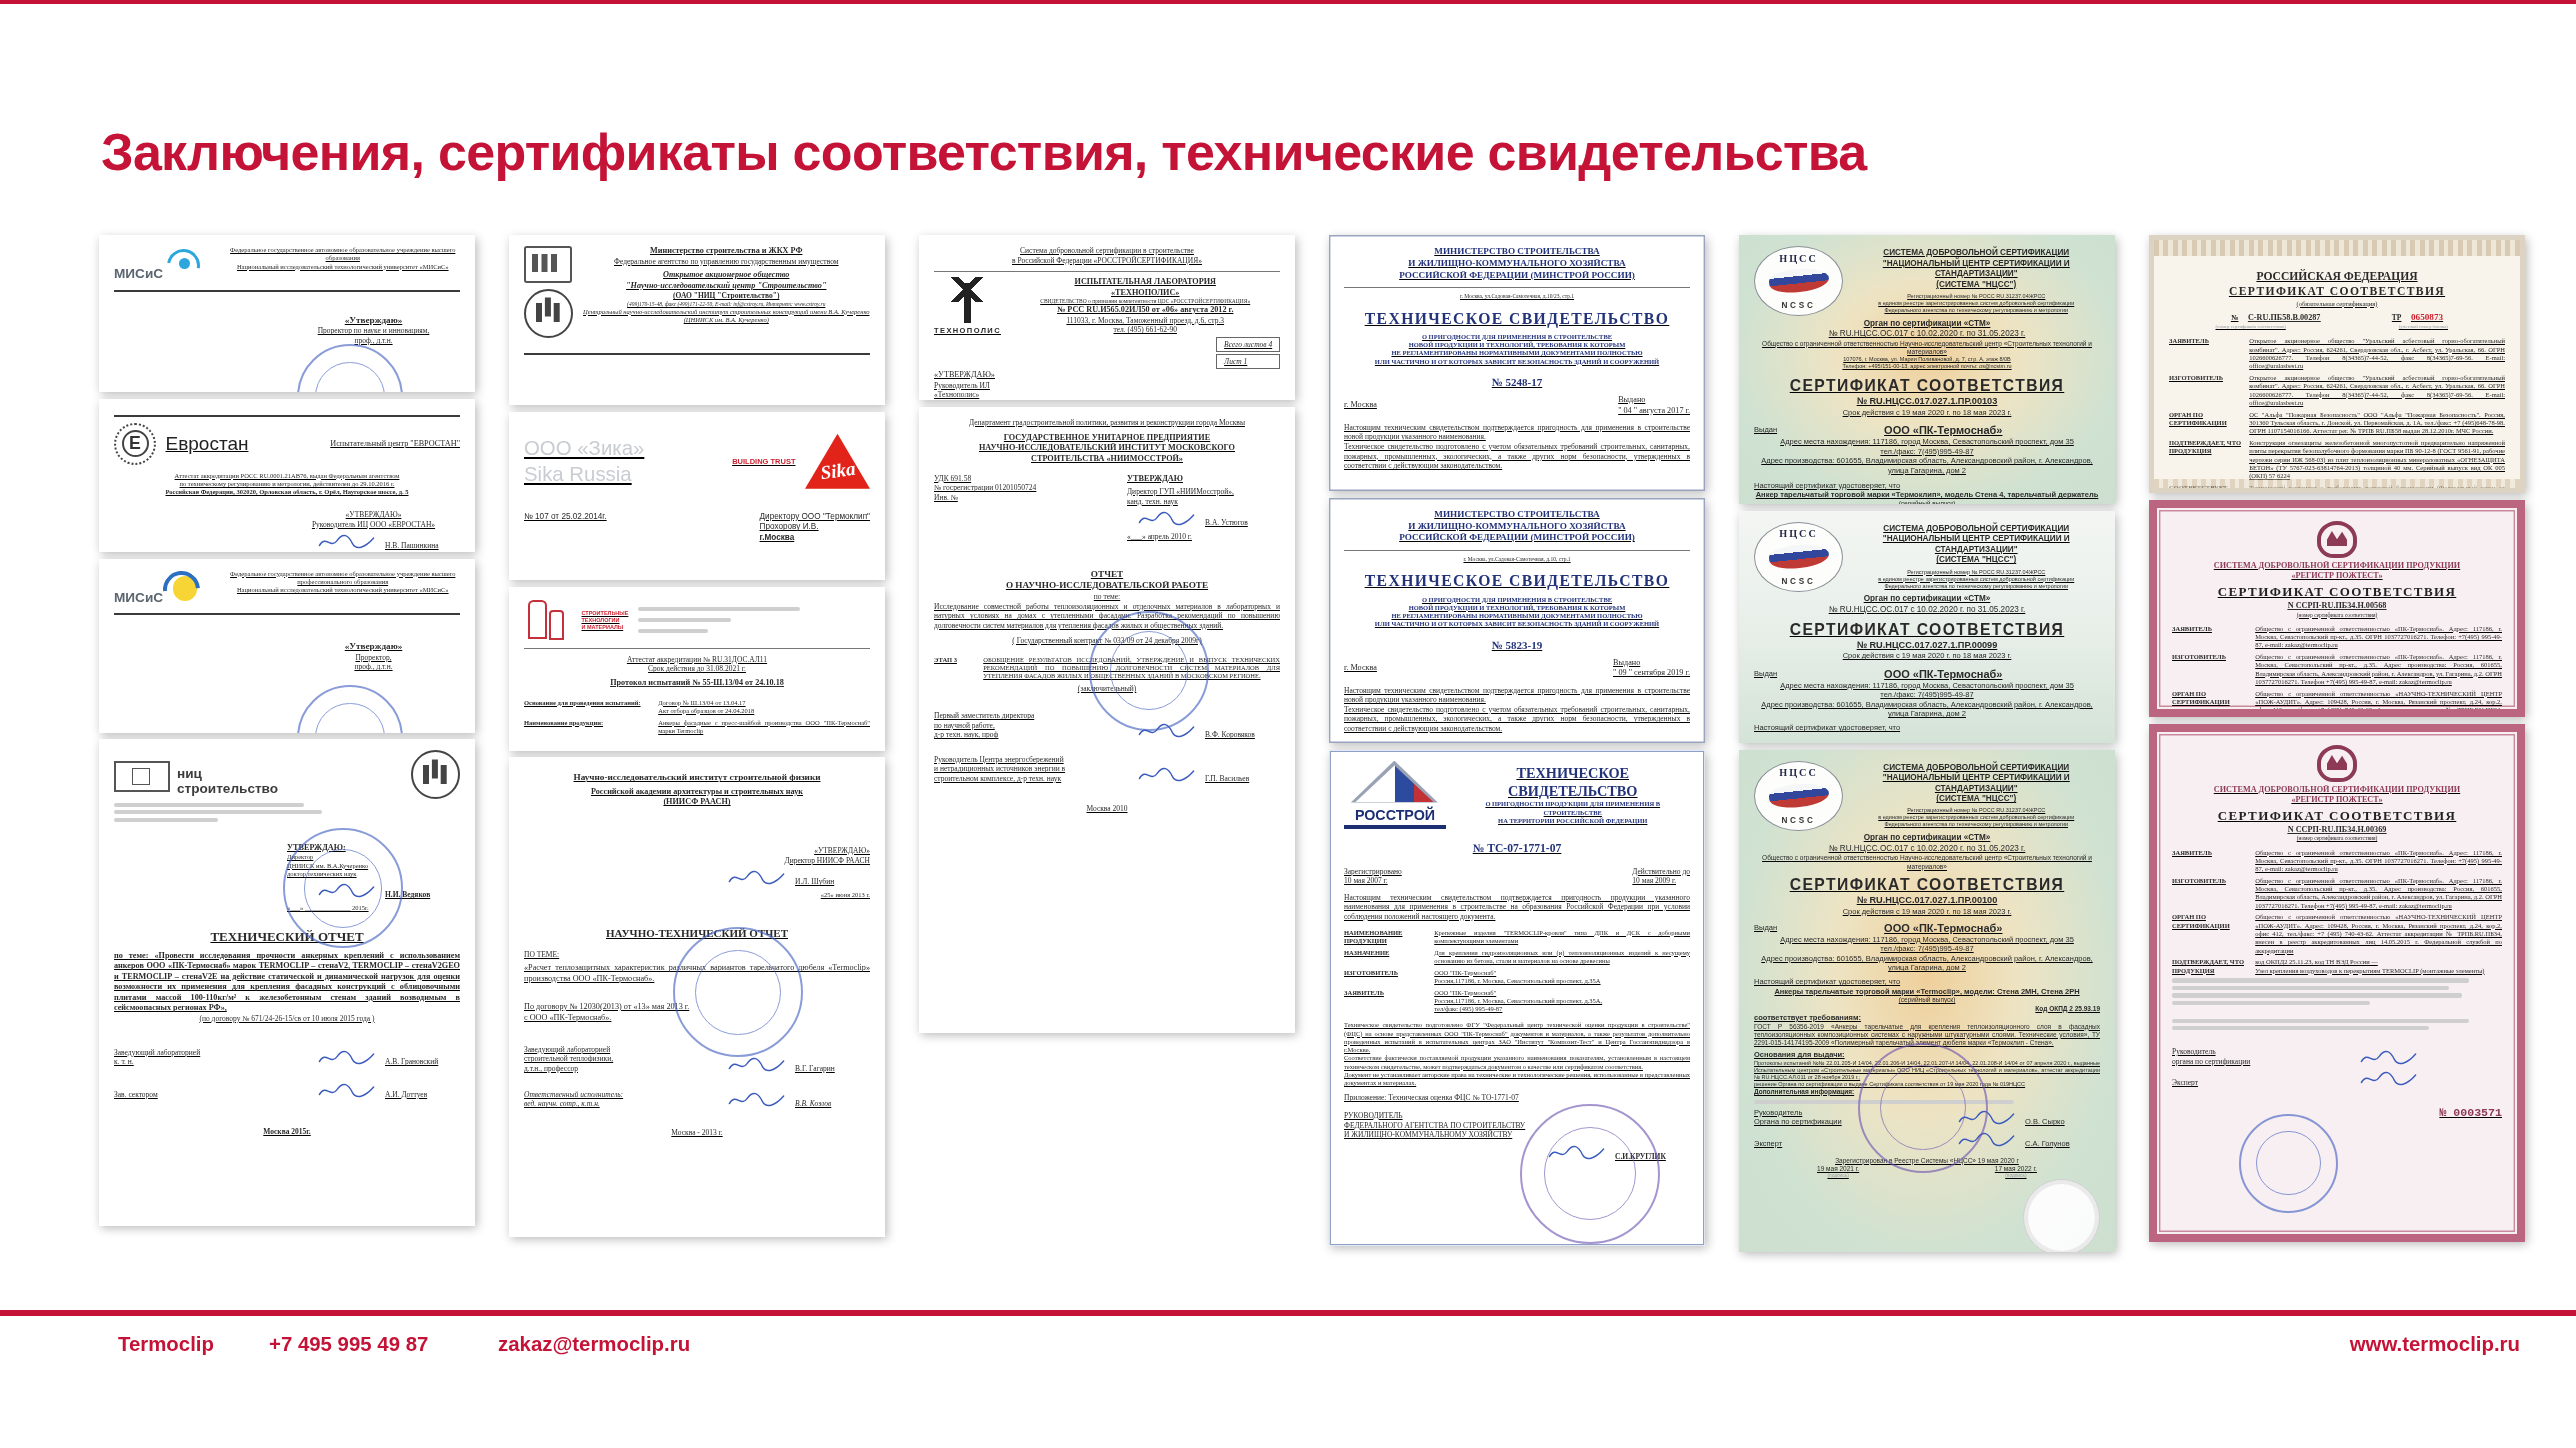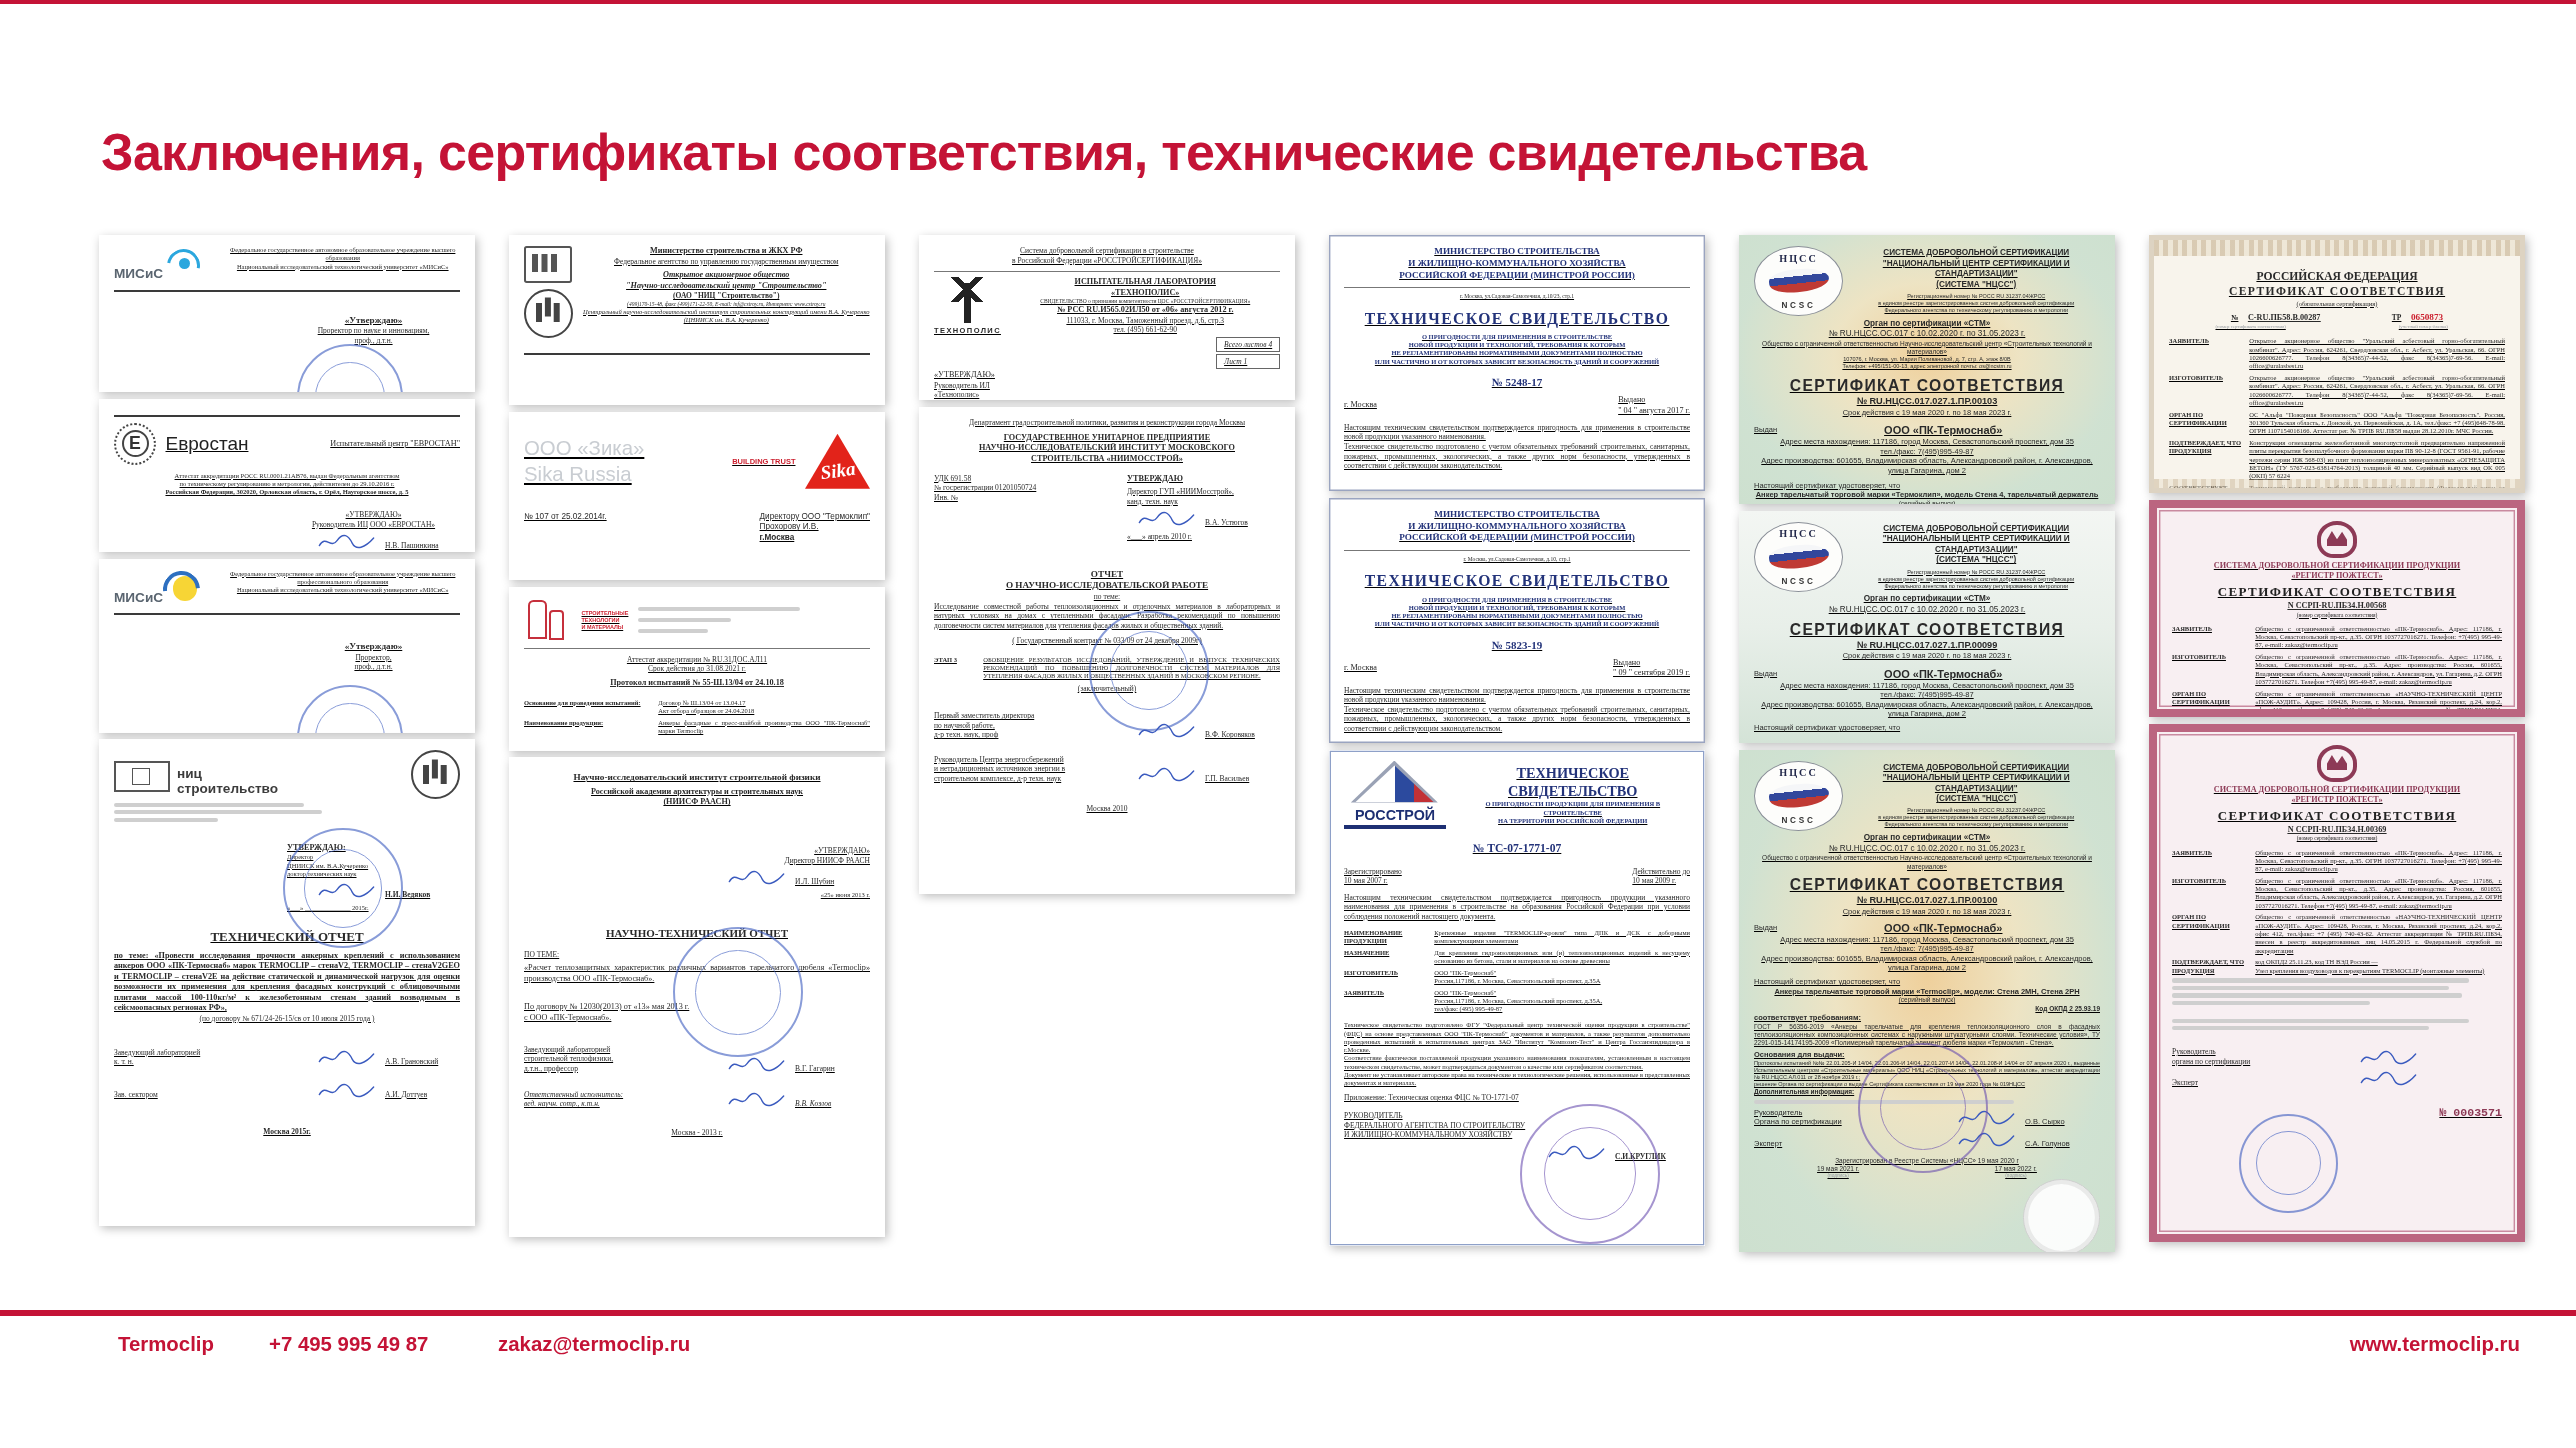--- a/index.html
+++ b/index.html
@@ -427,21 +427,21 @@
           <div class="grow"></div>
           <div class="colx">
             <div class="t8 i box">Всего листов 4</div>
             <div class="t8 i box">Лист 1</div>
           </div>
         </div>
         <div class="t9">«УТВЕРЖДАЮ»</div>
         <div class="t8 pre">Руководитель ИЛ
 «Технополис»</div>
       </div>
-      <div class="doc white" style="height: 487px;">
+      <div class="doc white" style="height: 626px;">
         <div class="t8 c">Департамент градостроительной политики, развития и реконструкции города Москвы</div>
         <div style="height: 5.5px;"></div>
         <div class="t9 b c pre">ГОСУДАРСТВЕННОЕ УНИТАРНОЕ ПРЕДПРИЯТИЕ
 НАУЧНО-ИССЛЕДОВАТЕЛЬСКИЙ ИНСТИТУТ МОСКОВСКОГО
 СТРОИТЕЛЬСТВА «НИИМОССТРОЙ»</div>
         <div style="height: 9.5px;"></div>
         <div class="fx top">
           <div class="colx">
             <div class="t8">УДК  691.58</div>
             <div class="t8">№ госрегистрации  01201050724</div>

